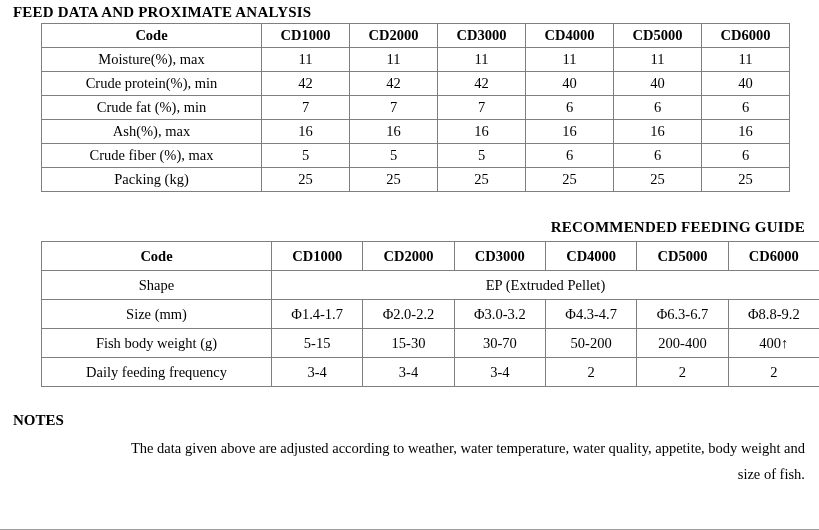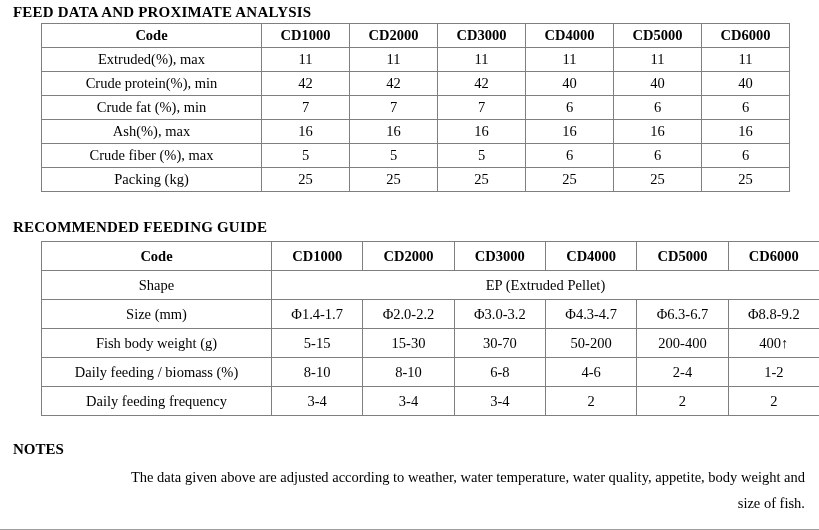--- a/index.html
+++ b/index.html
@@ -31,21 +31,21 @@
     overflow: hidden;
     white-space: nowrap;
   }
   th { font-weight: bold; }
   td { font-weight: normal; }
   #table1 th, #table1 td { height: 24px; }
   #table2 th, #table2 td { height: 29px; }
   #table1 col.label-col { width: 220px; }
   #table2 col.label-col { width: 230px; }
 
-  .section2-title { margin-top: 26px; }
+  .section2-title { margin-top: 26px; text-align: right; }
 
   .notes { margin-top: 24px; }
   .notes-title { font-weight: bold; font-size: 15px; line-height: 18px; }
   .notes-line { font-size: 14.5px; line-height: 26px; text-align: right; }
   .notes-line.line1 { margin-top: 6px; padding-left: 1px; }
   .notes-line.line2 { margin-left: -8px; }
 
   .bottom-rule {
     position: absolute; left: 0; bottom: 0;
     width: 819px; height: 1px;
@@ -73,21 +73,21 @@
         <tr>
           <th>Code</th>
           <th>CD1000</th>
           <th>CD2000</th>
           <th>CD3000</th>
           <th>CD4000</th>
           <th>CD5000</th>
           <th>CD6000</th>
         </tr>
         <tr>
-          <td>Extruded(%), max</td>
+          <td>Moisture(%), max</td>
           <td>11</td>
           <td>11</td>
           <td>11</td>
           <td>11</td>
           <td>11</td>
           <td>11</td>
         </tr>
         <tr>
           <td>Crude protein(%), min</td>
           <td>42</td>
@@ -175,29 +175,20 @@
         <tr>
           <td>Fish body weight (g)</td>
           <td>5-15</td>
           <td>15-30</td>
           <td>30-70</td>
           <td>50-200</td>
           <td>200-400</td>
           <td>400↑</td>
         </tr>
         <tr>
-          <td>Daily feeding / biomass (%)</td>
-          <td>8-10</td>
-          <td>8-10</td>
-          <td>6-8</td>
-          <td>4-6</td>
-          <td>2-4</td>
-          <td>1-2</td>
-        </tr>
-        <tr>
           <td>Daily feeding frequency</td>
           <td>3-4</td>
           <td>3-4</td>
           <td>3-4</td>
           <td>2</td>
           <td>2</td>
           <td>2</td>
         </tr>
       </tbody>
     </table>

